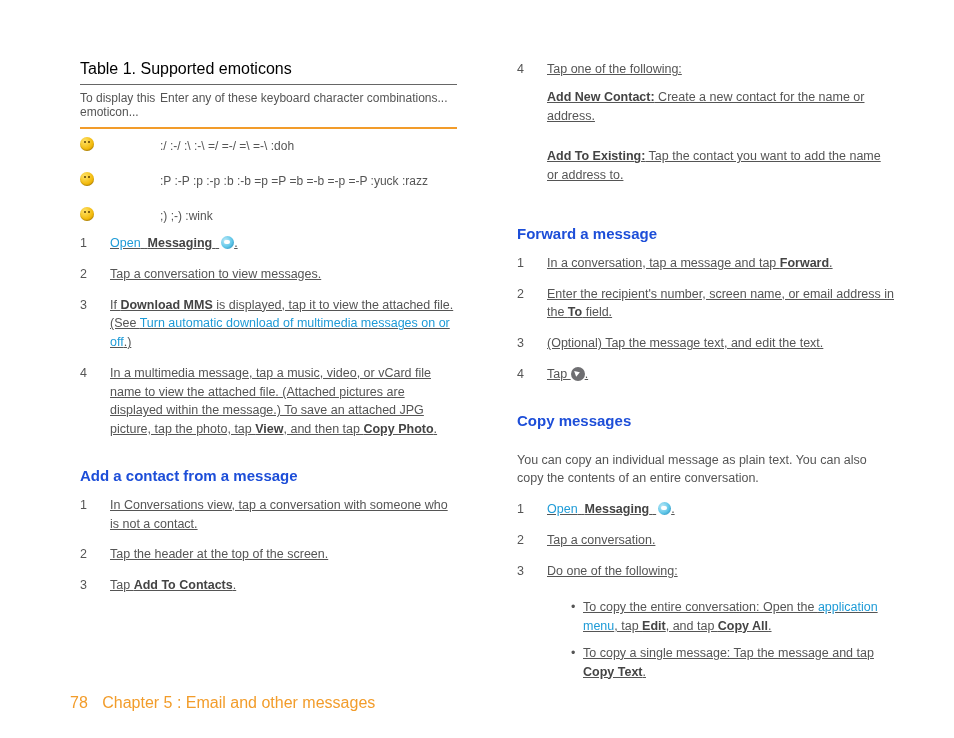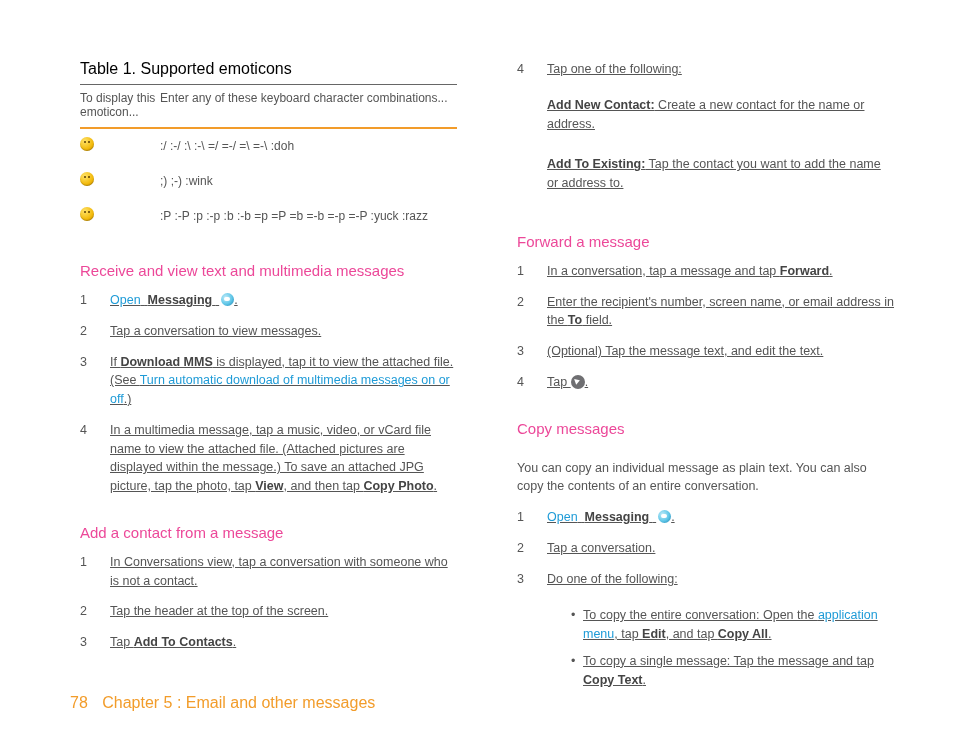--- a/index.html
+++ b/index.html
@@ -58,22 +58,22 @@
   }
   .emoji-dot::before, .emoji-dot::after {
     content:""; position:absolute; background:#5a3b00; border-radius:50%;
     width:2px; height:2px; top:4px;
   }
   .emoji-dot::before{ left:4px; }
   .emoji-dot::after{ right:4px; }
 
   h3.section {
     font-size: 15px;
-    font-weight: 400;
-    color: #ec4899;
+    font-weight: 700;
+    color: #1d4ed8;
     margin-top: 28px;
     margin-bottom: 12px;
   }
   p.body {
     font-size: 12.5px;
     line-height: 1.5;
     color: #555;
     margin-bottom: 12px;
     margin-top: 22px;
   }
@@ -149,30 +149,29 @@
           <th>Enter any of these keyboard character combinations...</th>
         </tr>
       </thead>
       <tbody>
         <tr>
           <td><span class="emoji-dot"></span></td>
           <td>:/   :-/   :\   :-\   =/   =-/   =\   =-\   :doh</td>
         </tr>
         <tr>
           <td><span class="emoji-dot"></span></td>
+          <td>:P   :-P   :p   :-p   :b   :-b   =p   =P   =b   =-b   =-p   =-P   :yuck   :razz</td>
+        </tr>
+        <tr>
+          <td><span class="emoji-dot"></span></td>
           <td>;)   ;-)   :wink</td>
-        </tr>
-        <tr>
-          <td><span class="emoji-dot"></span></td>
-          <td>:P   :-P   :p   :-p   :b   :-b   =p   =P   =b   =-b   =-p   =-P   :yuck   :razz</td>
         </tr>
       </tbody>
     </table>
 
-    <h3 class="section">Receive and view text and multimedia messages</h3>
     <ol class="steps">
       <li>
           <span class="num">1</span>
         <span class="txt">
           <span class="link">Open</span>
           <span>&nbsp;</span><b>Messaging</b>
           <span>&nbsp;</span><span class="messaging-icon"></span><span>.</span>
         </span>
       </li>
       <li>
@@ -211,21 +210,21 @@
       </li>
     </ol>
   </div>
 
   <div class="col">
     <ol class="steps" style="margin-top:0">
       <li>
           <span class="num">4</span>
         <span class="txt">
           <span>Tap one of the following:</span>
-          <p class="body" style="margin-top:17px">
+          <p class="body" style="margin-top:9px">
             <b>Add New Contact:</b><span> Create a new contact for the name or address.</span>
           </p>
           <p class="body">
             <b>Add To Existing:</b><span> Tap the contact you want to add the name or address to.</span>
           </p>
         </span>
       </li>
     </ol>
 
     <h3 class="section">Forward a message</h3>

